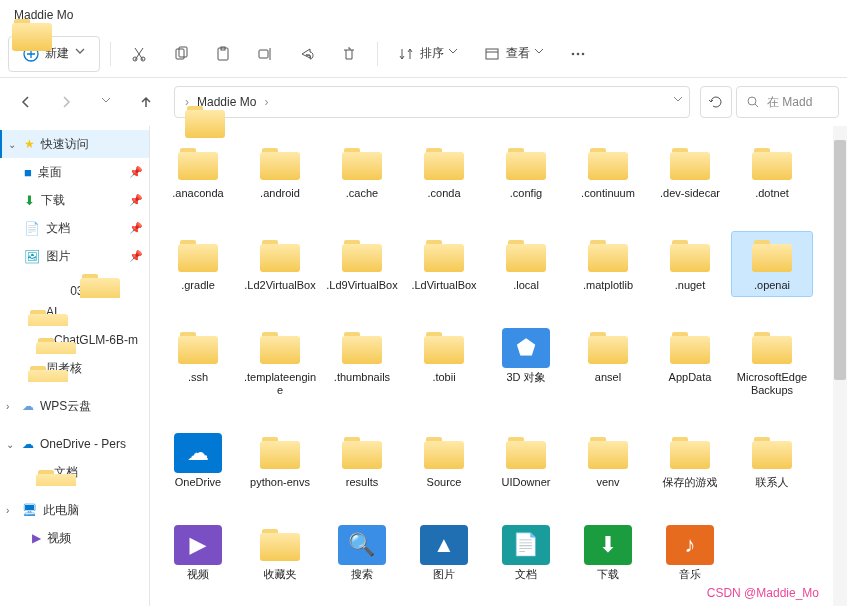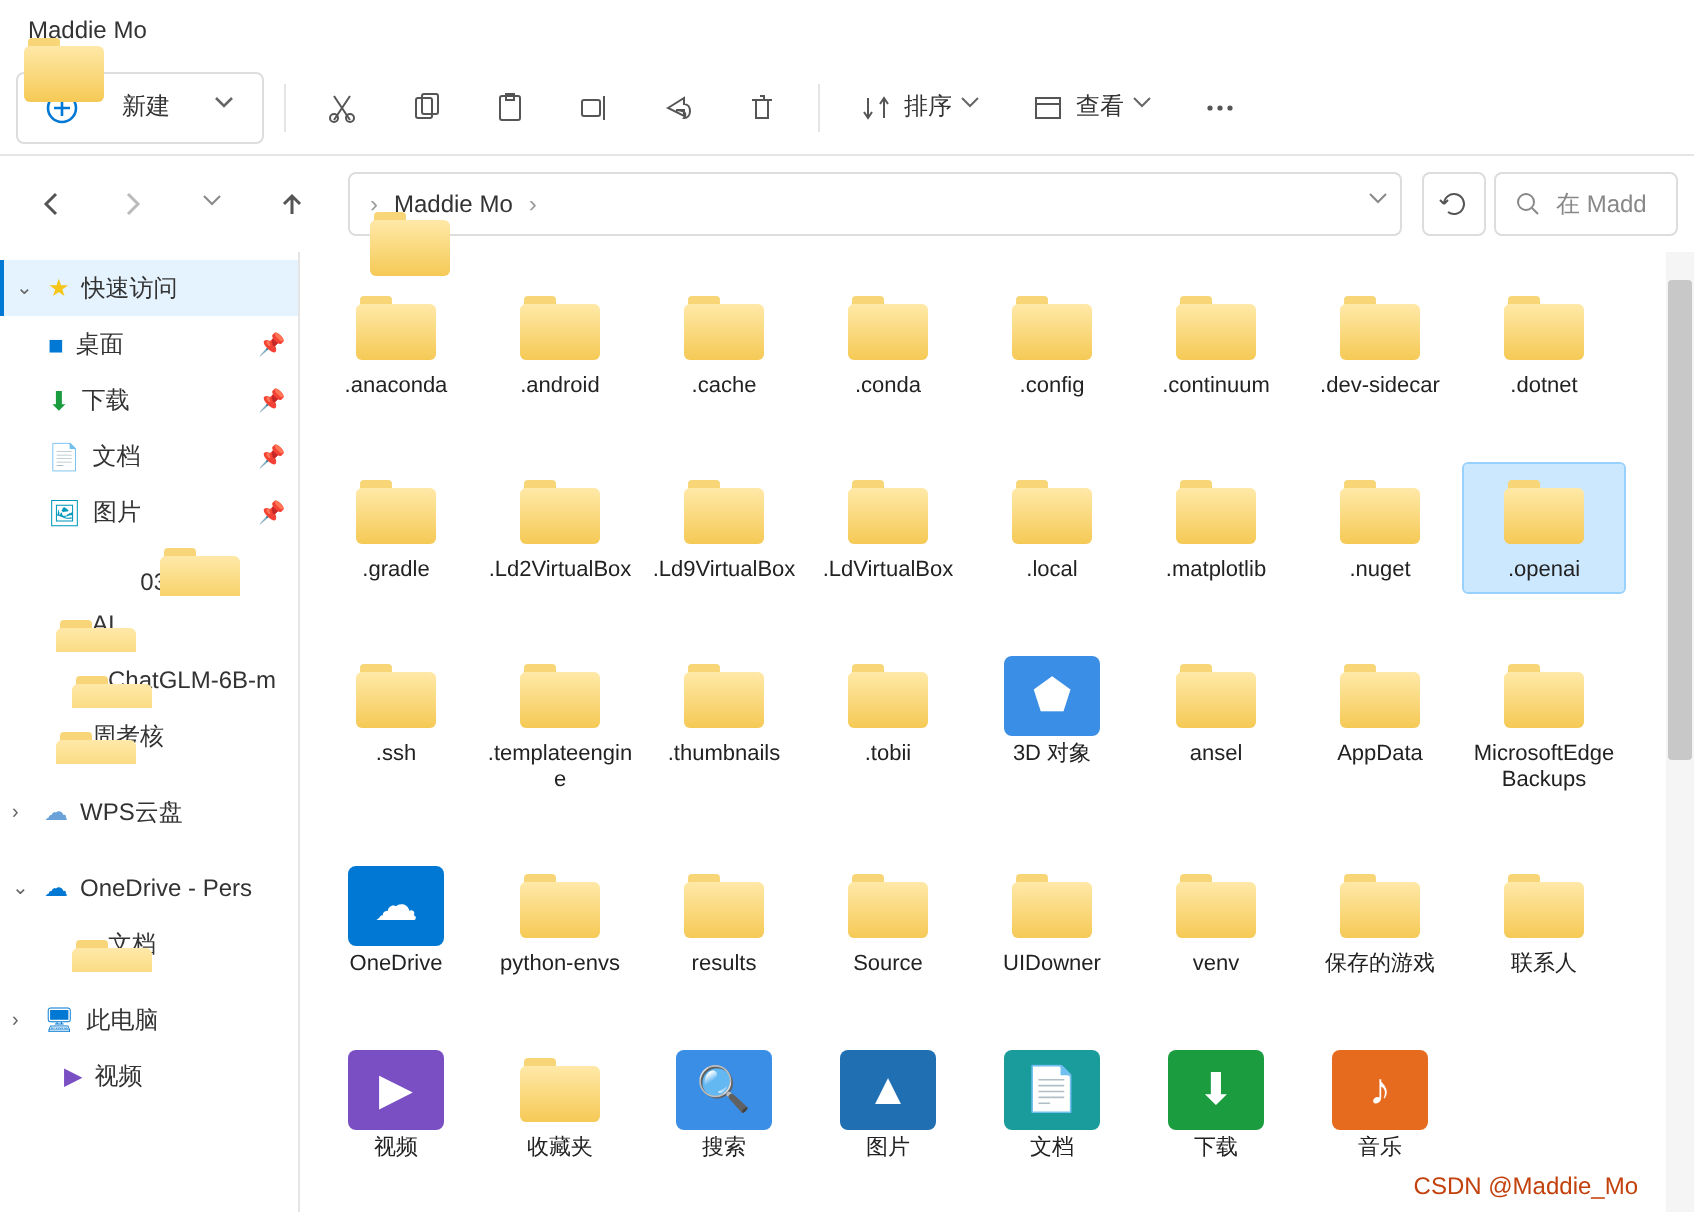--- a/index.html
+++ b/index.html
@@ -1,48 +1,48 @@
 <!DOCTYPE html>
 <html><head>
 <meta charset="utf-8">
 <style>
 *{box-sizing:border-box;margin:0;padding:0;font-family:"Segoe UI","Microsoft YaHei",sans-serif;font-size:12px;color:#333}
 body{background:#fff;width:847px;height:606px;overflow:hidden;position:relative}
 .titlebar{height:30px;display:flex;align-items:center;padding:0 8px;gap:6px}
 .toolbar{height:48px;display:flex;align-items:center;padding:0 8px;gap:6px;border-bottom:1px solid #e5e5e5}
 .btn{display:flex;align-items:center;justify-content:center;height:36px;padding:0 10px;border-radius:4px;cursor:pointer;color:#555}
-.newbtn{border:1px solid #ddd;gap:22px;padding:0 14px}
+.newbtn{border:1px solid #ddd;gap:6px;padding:0 14px}
 .sep{width:1px;height:24px;background:#e5e5e5;margin:0 4px}
 .navbar{height:48px;display:flex;align-items:center;padding:0 8px;gap:4px}
 .navbtn{width:36px;height:36px;display:flex;align-items:center;justify-content:center;color:#666;border-radius:4px}
 .crumb{flex:1;height:32px;border:1px solid #ddd;border-radius:4px;display:flex;align-items:center;padding:0 6px;gap:4px;margin:0 6px}
 .crumb .seg{padding:2px 4px;color:#333}
 .crumb .chev{color:#999}
 .refresh{width:32px;height:32px;border:1px solid #ddd;border-radius:4px;display:flex;align-items:center;justify-content:center}
-.search{width:92px;height:32px;border:1px solid #ddd;border-radius:4px;display:flex;align-items:center;padding:0 8px;gap:6px;color:#888;overflow:hidden}
+.search{width:103px;height:32px;border:1px solid #ddd;border-radius:4px;display:flex;align-items:center;padding:0 8px;gap:6px;color:#888;overflow:hidden}
 .main{display:flex;height:480px}
 .sidebar{width:150px;border-right:1px solid #e5e5e5;overflow:hidden;padding-top:4px}
 .sbi{display:flex;align-items:center;height:28px;padding:0 6px;gap:6px;white-space:nowrap;overflow:hidden}
 .sbi.sel{background:#e5f3ff;border-left:2px solid #0078d4}
 .sbi .pin{margin-left:auto;color:#888;font-size:11px}
 .sbi .twisty{width:10px;color:#666;font-size:10px}
 .content{flex:1;padding:14px 8px;overflow:hidden;position:relative}
 .grid{display:grid;grid-template-columns:repeat(8,80px);gap:28px 2px}
 .item{display:flex;flex-direction:column;align-items:center;gap:3px;padding:4px 2px;border-radius:2px;text-align:center}
 .item.sel{background:#cce8ff;outline:1px solid #99d1ff}
 .item .lbl{font-size:11px;line-height:13px;max-width:76px;word-break:break-all;color:#222}
 .folder-ico{width:48px;height:40px;position:relative}
 .folder-ico::before{content:"";position:absolute;left:6px;top:4px;width:16px;height:6px;background:#f8d577;border-radius:2px 2px 0 0}
 .folder-ico::after{content:"";position:absolute;left:4px;top:8px;width:40px;height:28px;background:linear-gradient(#ffe9a8,#f5c955);border-radius:3px}
 .spec-ico{width:48px;height:40px;border-radius:4px;display:flex;align-items:center;justify-content:center;font-size:22px;color:#fff}
 svg{width:16px;height:16px}
 .arrow-svg{position:absolute;left:150px;top:130px;pointer-events:none}
 .scrollbar{position:absolute;right:0;top:126px;width:14px;height:480px;background:#f5f5f5}
 .thumb{position:absolute;right:1px;top:14px;width:12px;height:240px;background:#c8c8c8;border-radius:2px}
-.watermark{position:absolute;right:28px;bottom:6px;color:#c2410c;font-size:12px}
+.watermark{position:absolute;right:28px;bottom:6px;color:#ec4899;font-size:12px}
 </style>
 </head>
 <body>
 
 <div class="titlebar">
   <span class="ico"><span class="folder-ico" style="width:16px;height:14px;transform:scale(.9)"></span></span>
   <span>Maddie Mo</span>
 </div>
 
 <div class="toolbar">

